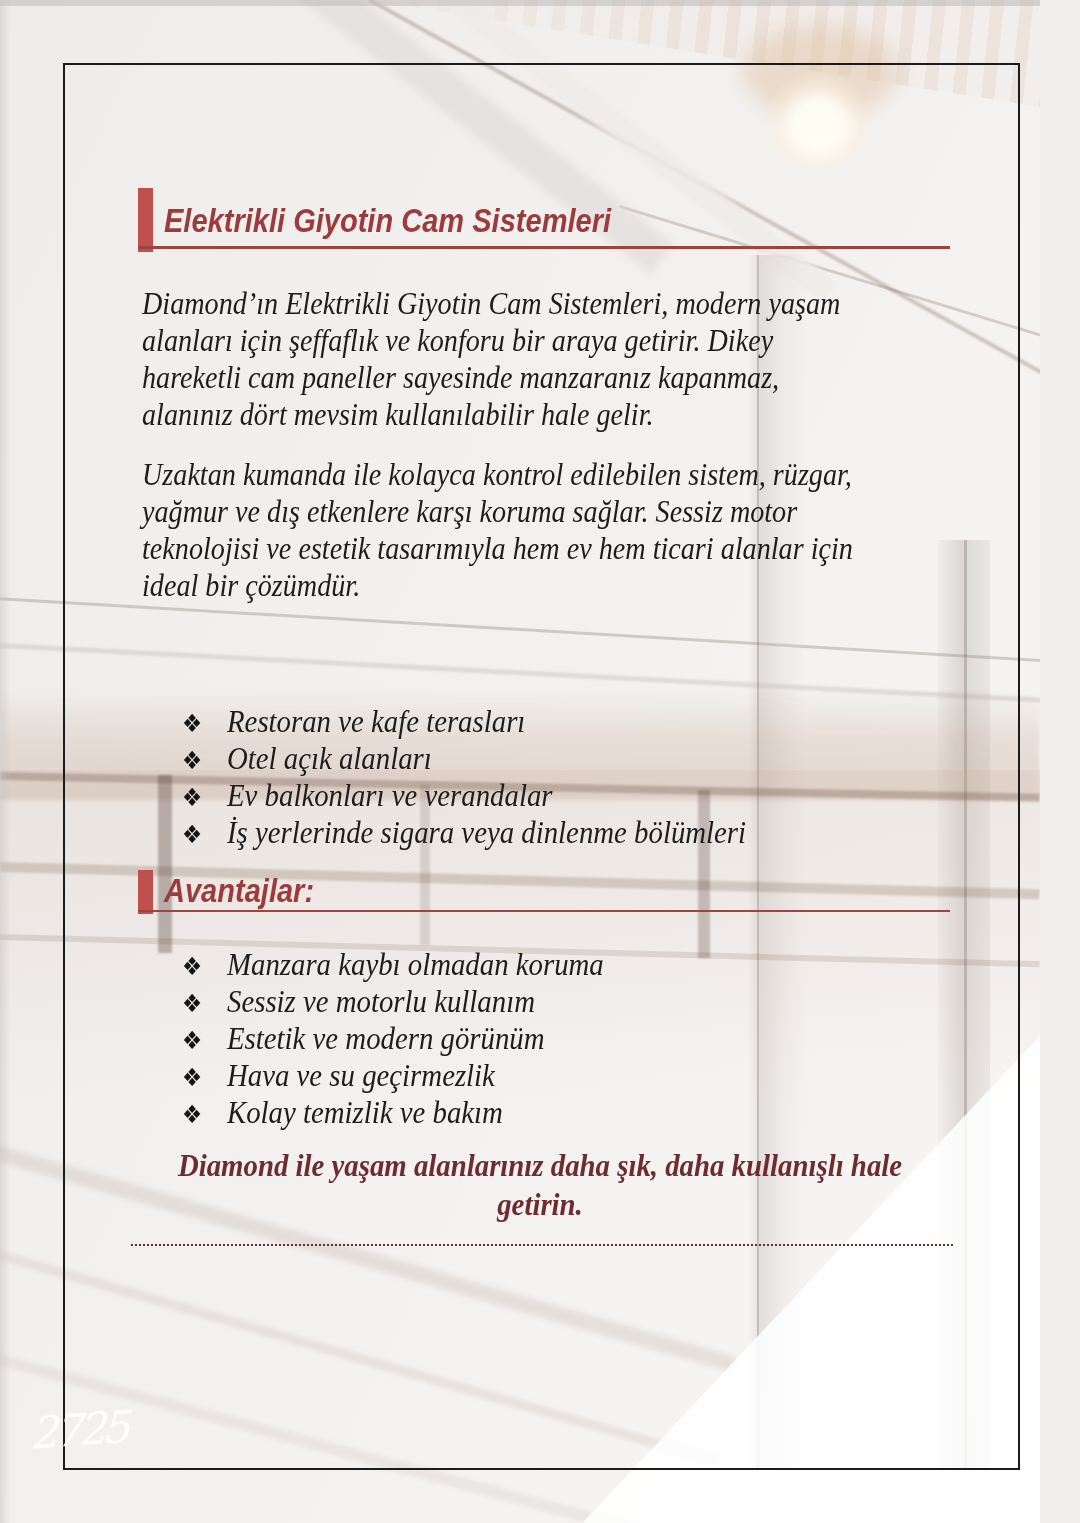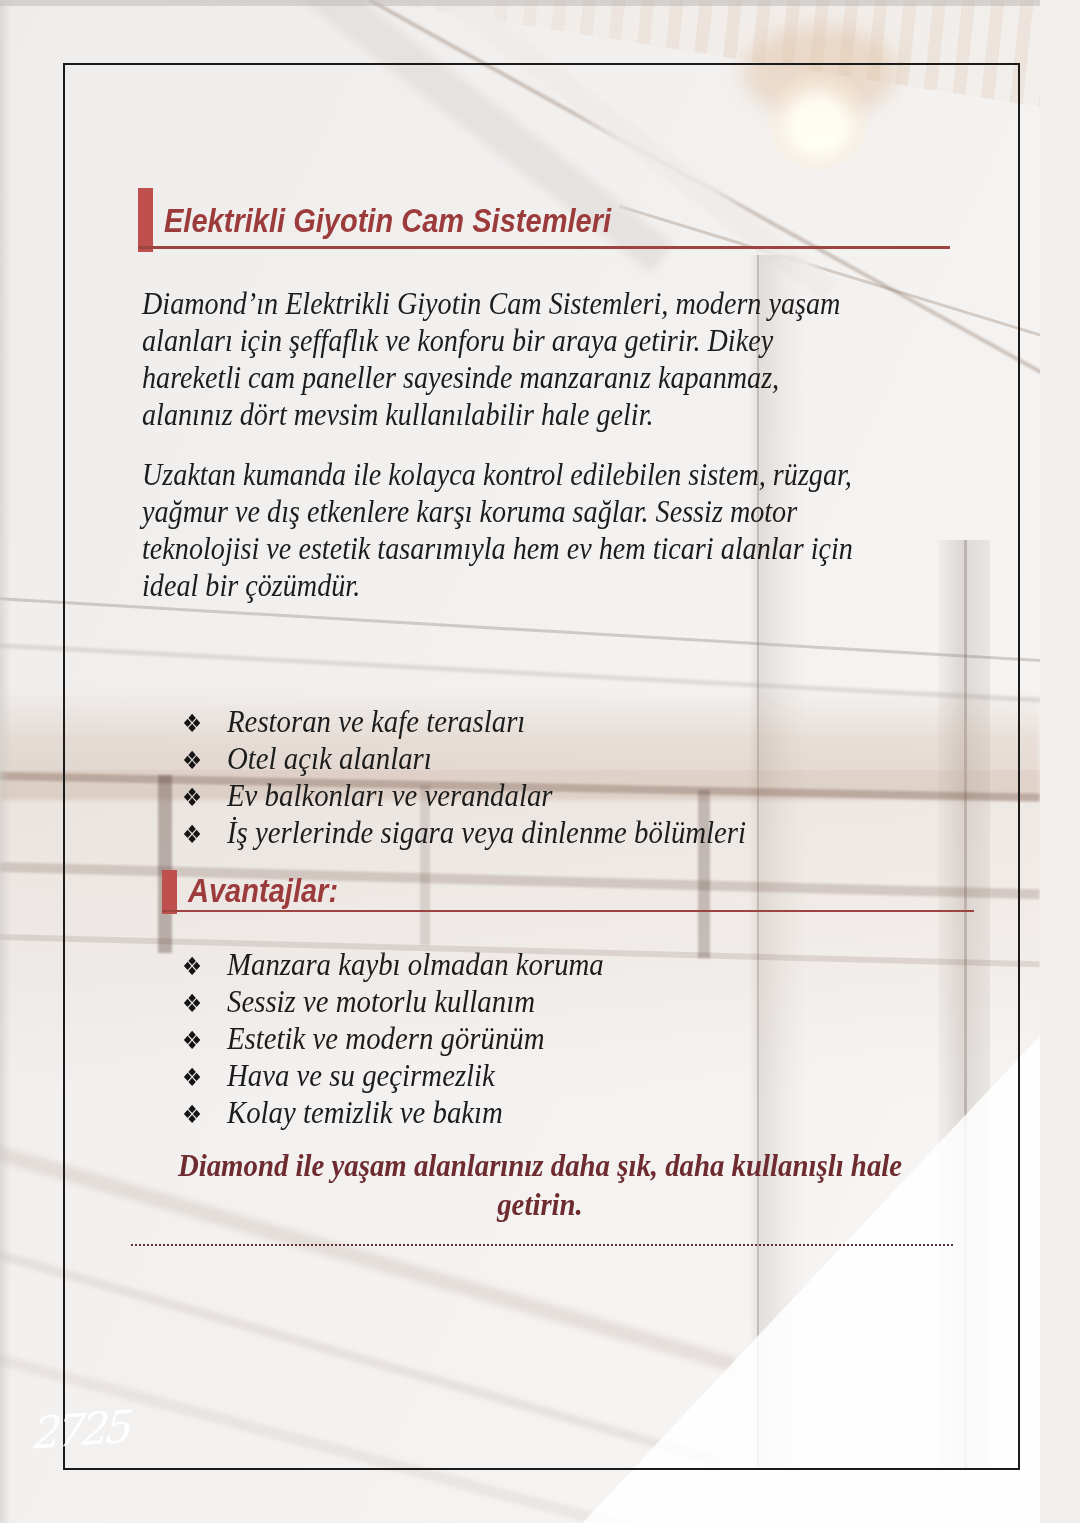--- a/index.html
+++ b/index.html
@@ -81,21 +81,21 @@
   .htext{position:absolute;left:26px;top:0;white-space:nowrap;
     font-family:"Liberation Sans", sans-serif;font-weight:bold;font-style:italic;
     font-size:33px;color:#9c3b3b;transform:scaleX(.88);transform-origin:left top;}
 
   .title-block{top:188px;height:58px;}
   .title-block .hbar{top:0;height:64px;}
   .title-block .htext{top:14px;}
   .title-block .hline{top:58px;height:3px;}
 
   .sec-usage{top:630px;height:36px;}
-  .sec-adv{top:874px;height:36px;margin-left:24px;}
+  .sec-adv{top:874px;height:36px;}
   .sec-usage .hbar,.sec-adv .hbar{top:-4px;height:44px;}
   .sec-usage .htext,.sec-adv .htext{top:-2px;}
   .sec-usage .hline,.sec-adv .hline{top:36px;}
 
   .para{position:absolute;left:142px;width:940px;white-space:pre-line;
     font-style:italic;font-size:32px;line-height:37px;
     transform:scaleX(.88);transform-origin:left top;}
   .p1{top:285px;}
   .p2{top:456px;}
 

